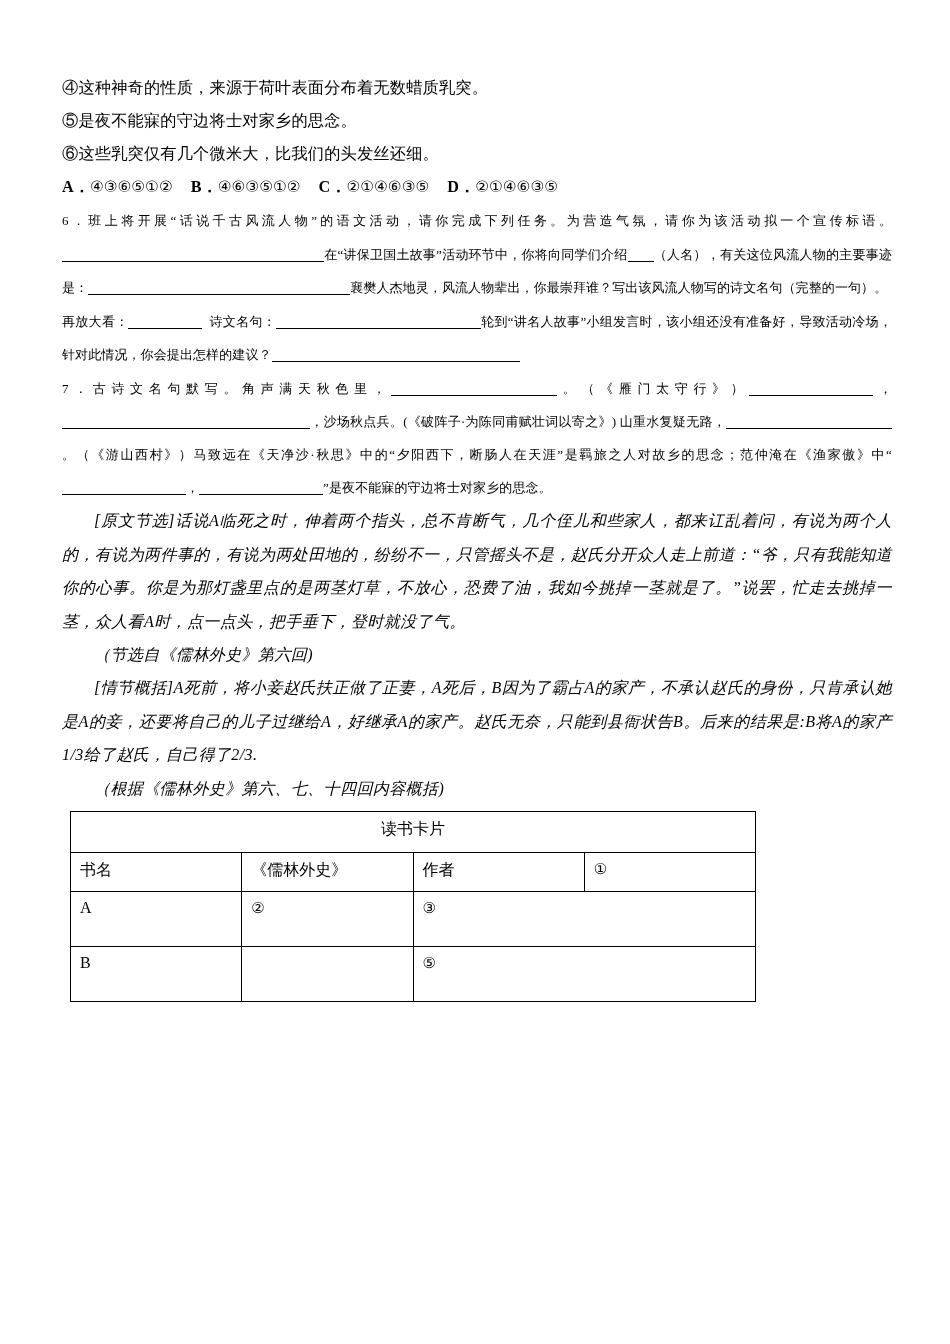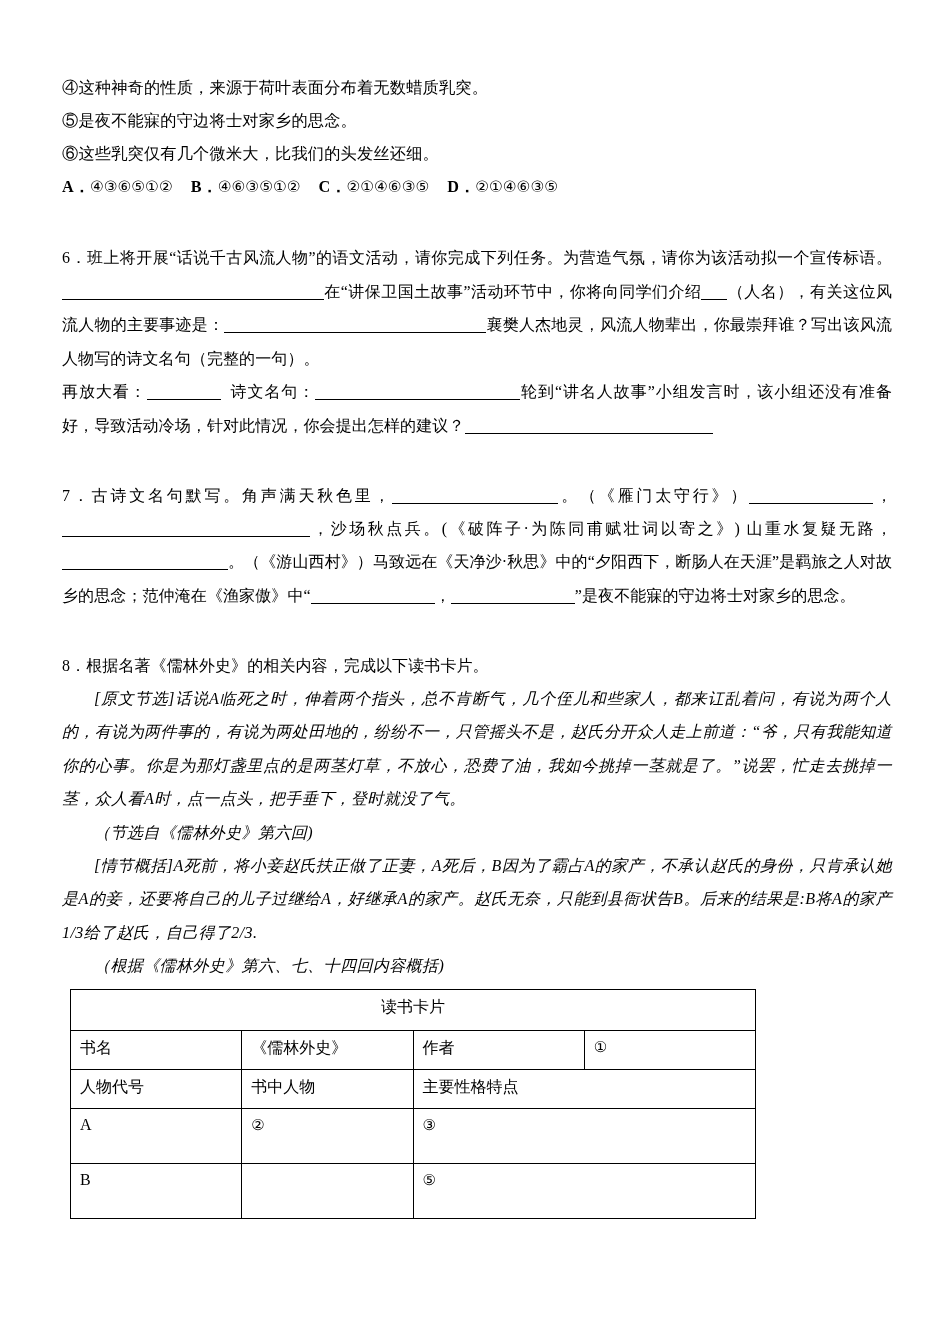--- a/index.html
+++ b/index.html
@@ -48,26 +48,25 @@
   }
   .opt-line .circs {
     font-weight: normal;
     font-family: "DejaVu Sans", sans-serif;
     font-size: 15.4px;
   }
   .opt-gap { display: inline-block; width: 14px; }
 
   
   .qblock {
-    font-size: 16px;
+    font-size: 13px;
     line-height: 33.2px;
     text-align: justify;
     text-justify: inter-ideograph;
     letter-spacing: 0.1px;
-    margin-top: 37px;
   }
   .qblock.q6 { line-height: 33.5px; }
   .qnum {
     font-family: "Liberation Serif", serif;
   }
 
   
   .blank {
     display: inline-block;
     border-bottom: 1.2px solid #000;
@@ -157,23 +156,20 @@
 
     <div class="qblock q6">
       <span class="qnum">6．</span><span>班上将开展“话说千古风流人物”的语文活动，请你完成下列任务。为营造气氛，请你为该活动拟一个宣传标语。</span><span class="blank b-huge"></span><span>在“讲保卫国土故事”活动环节中，你将向同学们介绍</span><span class="blank b-xs"></span><span>（人名），有关这位风流人物的主要事迹是：</span><span class="blank b-huge"></span><span>襄樊人杰地灵，风流人物辈出，你最崇拜谁？写出该风流人物写的诗文名句（完整的一句）。</span><br>
       <span>再放大看：</span><span class="blank b-sm"></span>&nbsp;&nbsp;<span>诗文名句：</span><span class="blank b-xl"></span><span>轮到“讲名人故事”小组发言时，该小组还没有准备好，导致活动冷场，针对此情况，你会提出怎样的建议？</span><span class="blank b-xxl"></span>
     </div>
 
     <div class="qblock">
       <span class="qnum">7．</span><span>古诗文名句默写。角声满天秋色里，</span><span class="blank b-lg"></span><span>。（《雁门太守行》）</span><span class="blank b-md"></span><span>，</span><span class="blank b-xxl"></span><span>，沙场秋点兵。(《破阵子·为陈同甫赋壮词以寄之》) 山重水复疑无路，</span><span class="blank b-lg"></span><span>。（《游山西村》）马致远在《天净沙·秋思》中的“夕阳西下，断肠人在天涯”是羁旅之人对故乡的思念；范仲淹在《渔家傲》中“</span><span class="blank b-md"></span><span>，</span><span class="blank b-md"></span><span>”是夜不能寐的守边将士对家乡的思念。</span>
     </div>
 
-    <div class="qblock">
-      <span class="qnum">8．</span><span>根据名著《儒林外史》的相关内容，完成以下读书卡片。</span>
-    </div>
 
     <div class="excerpt">
       <span class="indent"></span><span>[原文节选]</span><span>话说A临死之时，伸着两个指头，总不肯断气，几个侄儿和些家人，都来讧乱着问，有说为两个人的，有说为两件事的，有说为两处田地的，纷纷不一，只管摇头不是，赵氏分开众人走上前道：“爷，只有我能知道你的心事。你是为那灯盏里点的是两茎灯草，不放心，恐费了油，我如今挑掉一茎就是了。”说罢，忙走去挑掉一茎，众人看A时，点一点头，把手垂下，登时就没了气。</span>
     </div>
     <div class="src-line">（节选自《儒林外史》第六回)</div>
 
     <div class="excerpt">
       <span class="indent"></span><span>[情节概括]</span><span>A死前，将小妾赵氏扶正做了正妻，A死后，B因为了霸占A的家产，不承认赵氏的身份，只肯承认她是A的妾，还要将自己的儿子过继给A，好继承A的家产。赵氏无奈，只能到县衙状告B。后来的结果是:B将A的家产1/3给了赵氏，自己得了2/3.</span>
     </div>
     <div class="src-line">（根据《儒林外史》第六、七、十四回内容概括)</div>
@@ -184,25 +180,20 @@
             <tr>
           <td class="title-cell" colspan="4">读书卡片</td>
         </tr>
         <tr>
           <td style="width:170px">书名</td>
           <td style="width:168px">《儒林外史》</td>
           <td style="width:168px">作者</td>
           <td class="circ">①</td>
         </tr>
         <tr>
-          <td>人物代号</td>
-          <td>书中人物</td>
-          <td colspan="2">主要性格特点</td>
-        </tr>
-        <tr>
           <td class="tall">A</td>
           <td class="tall circ">②</td>
           <td class="tall circ" colspan="2">③</td>
         </tr>
         <tr>
           <td class="tall">B</td>
           <td class="tall circ"></td>
           <td class="tall circ" colspan="2">⑤</td>
         </tr>
       </tbody>

